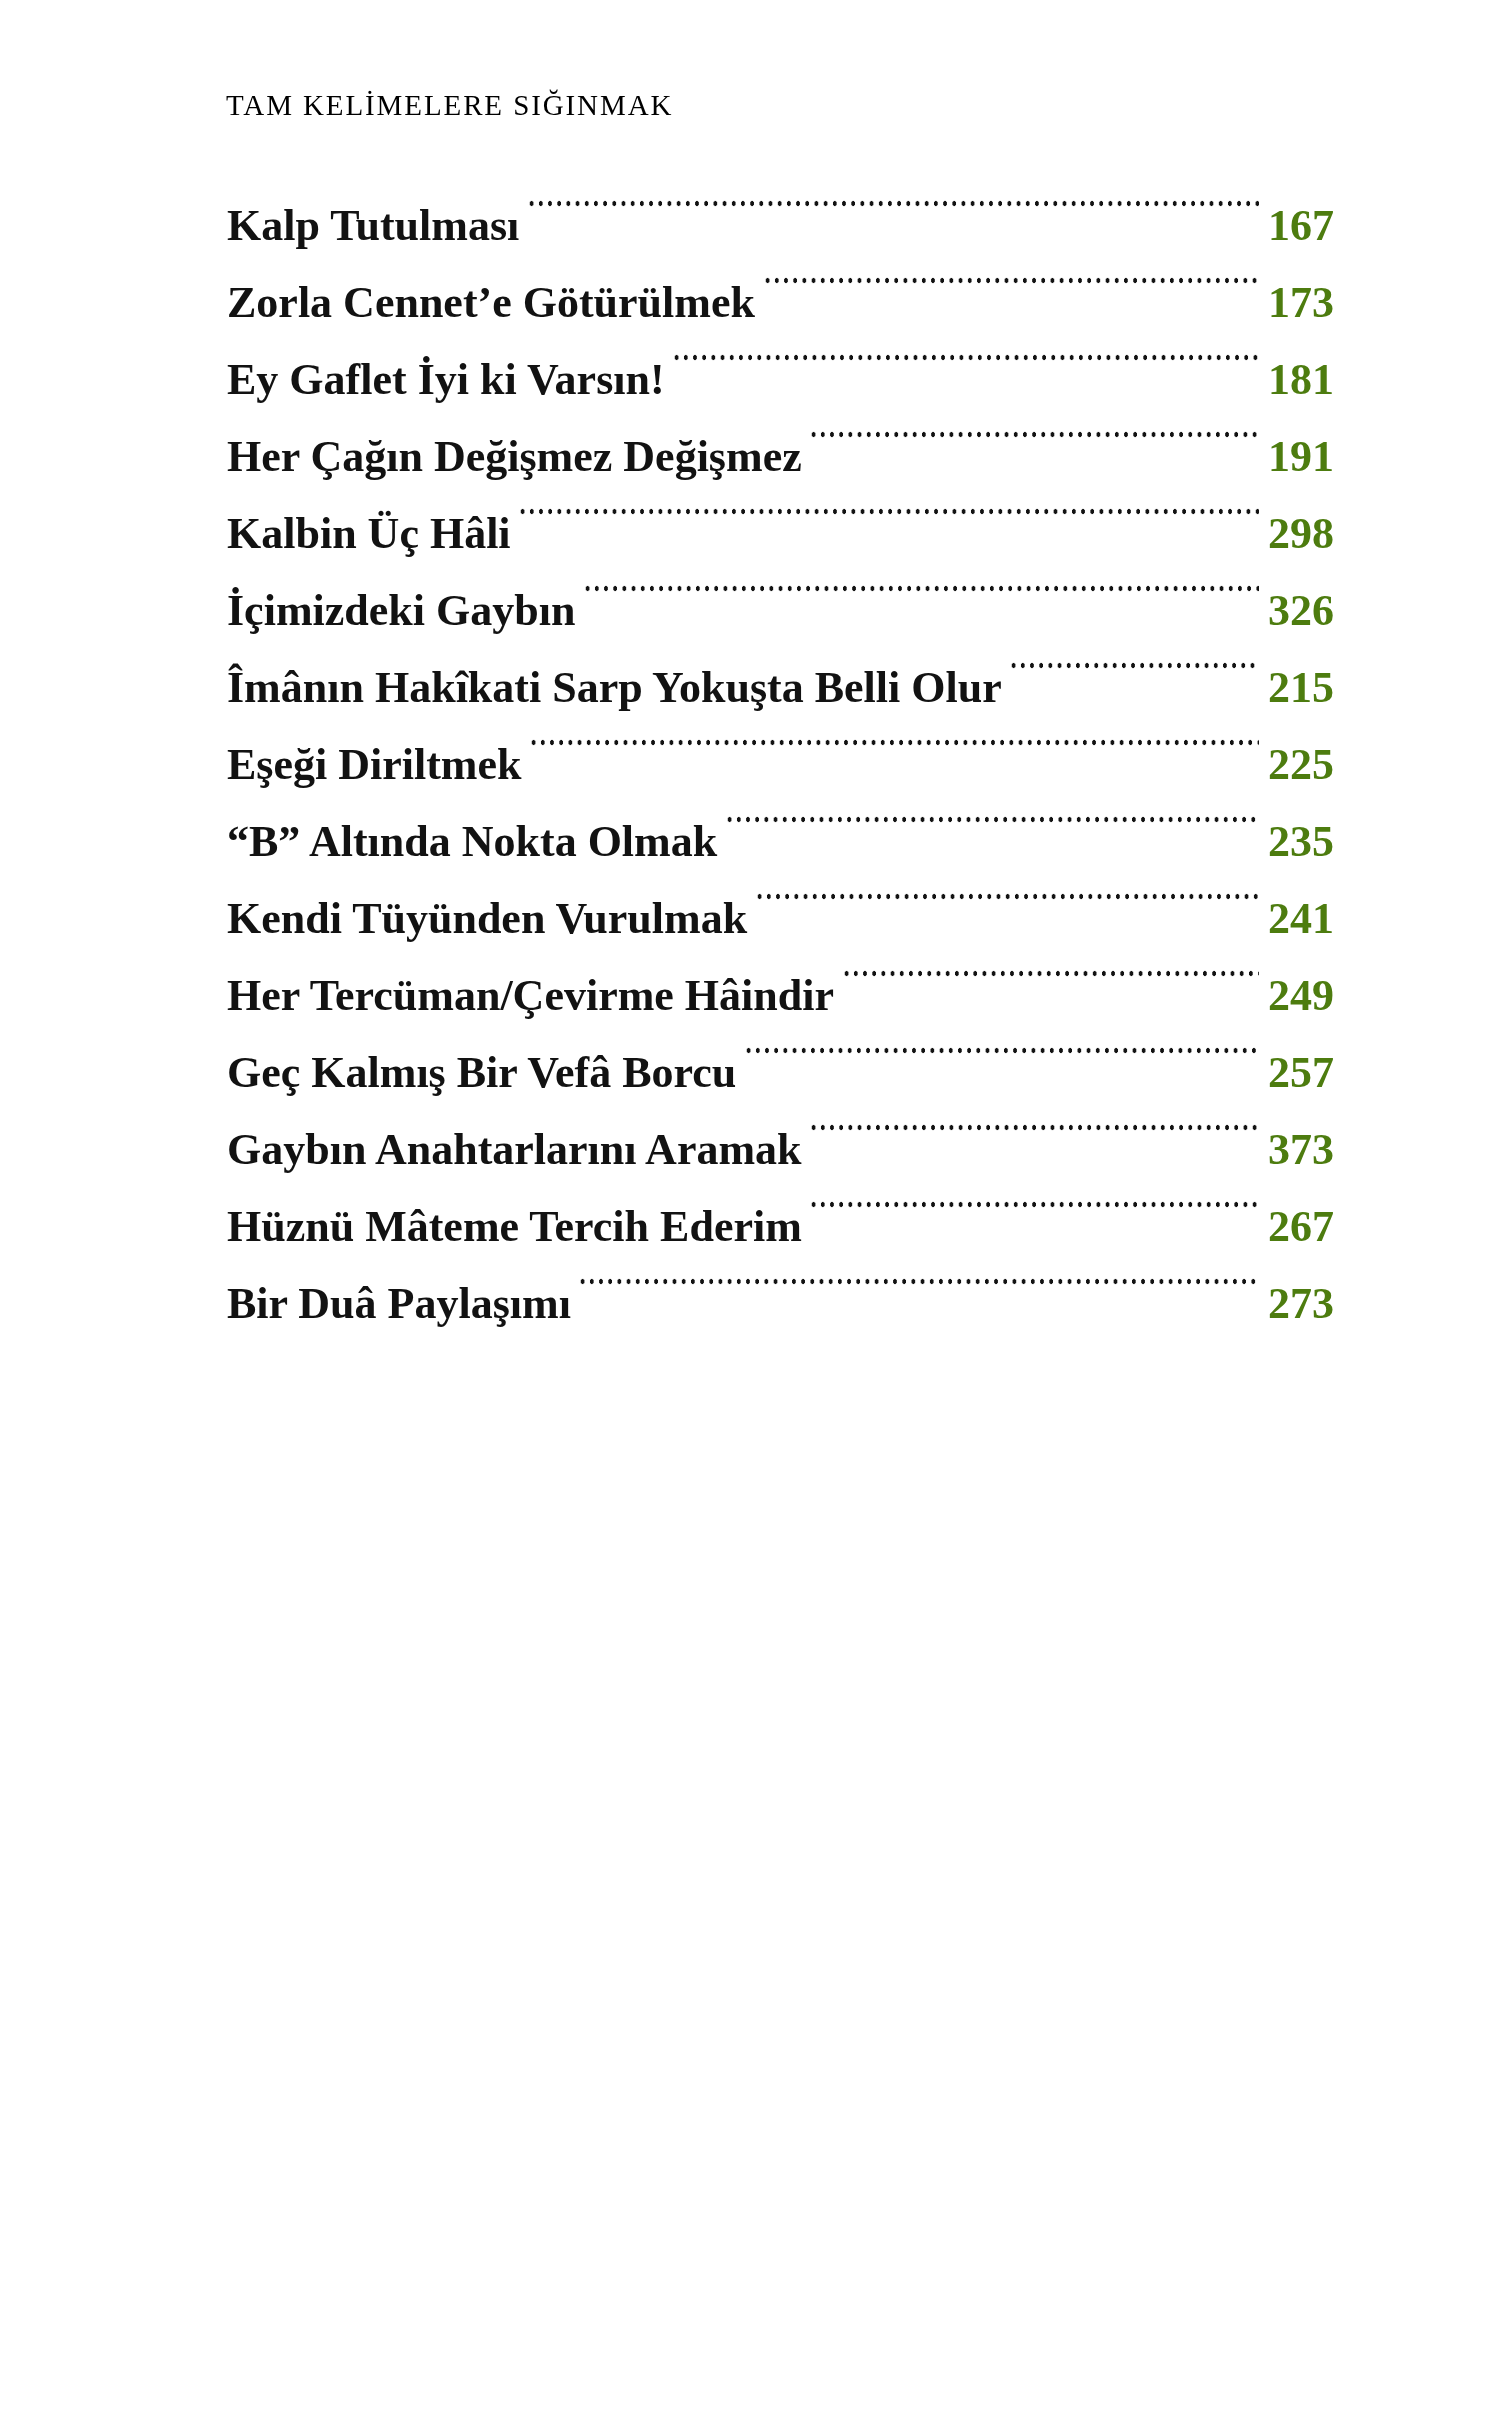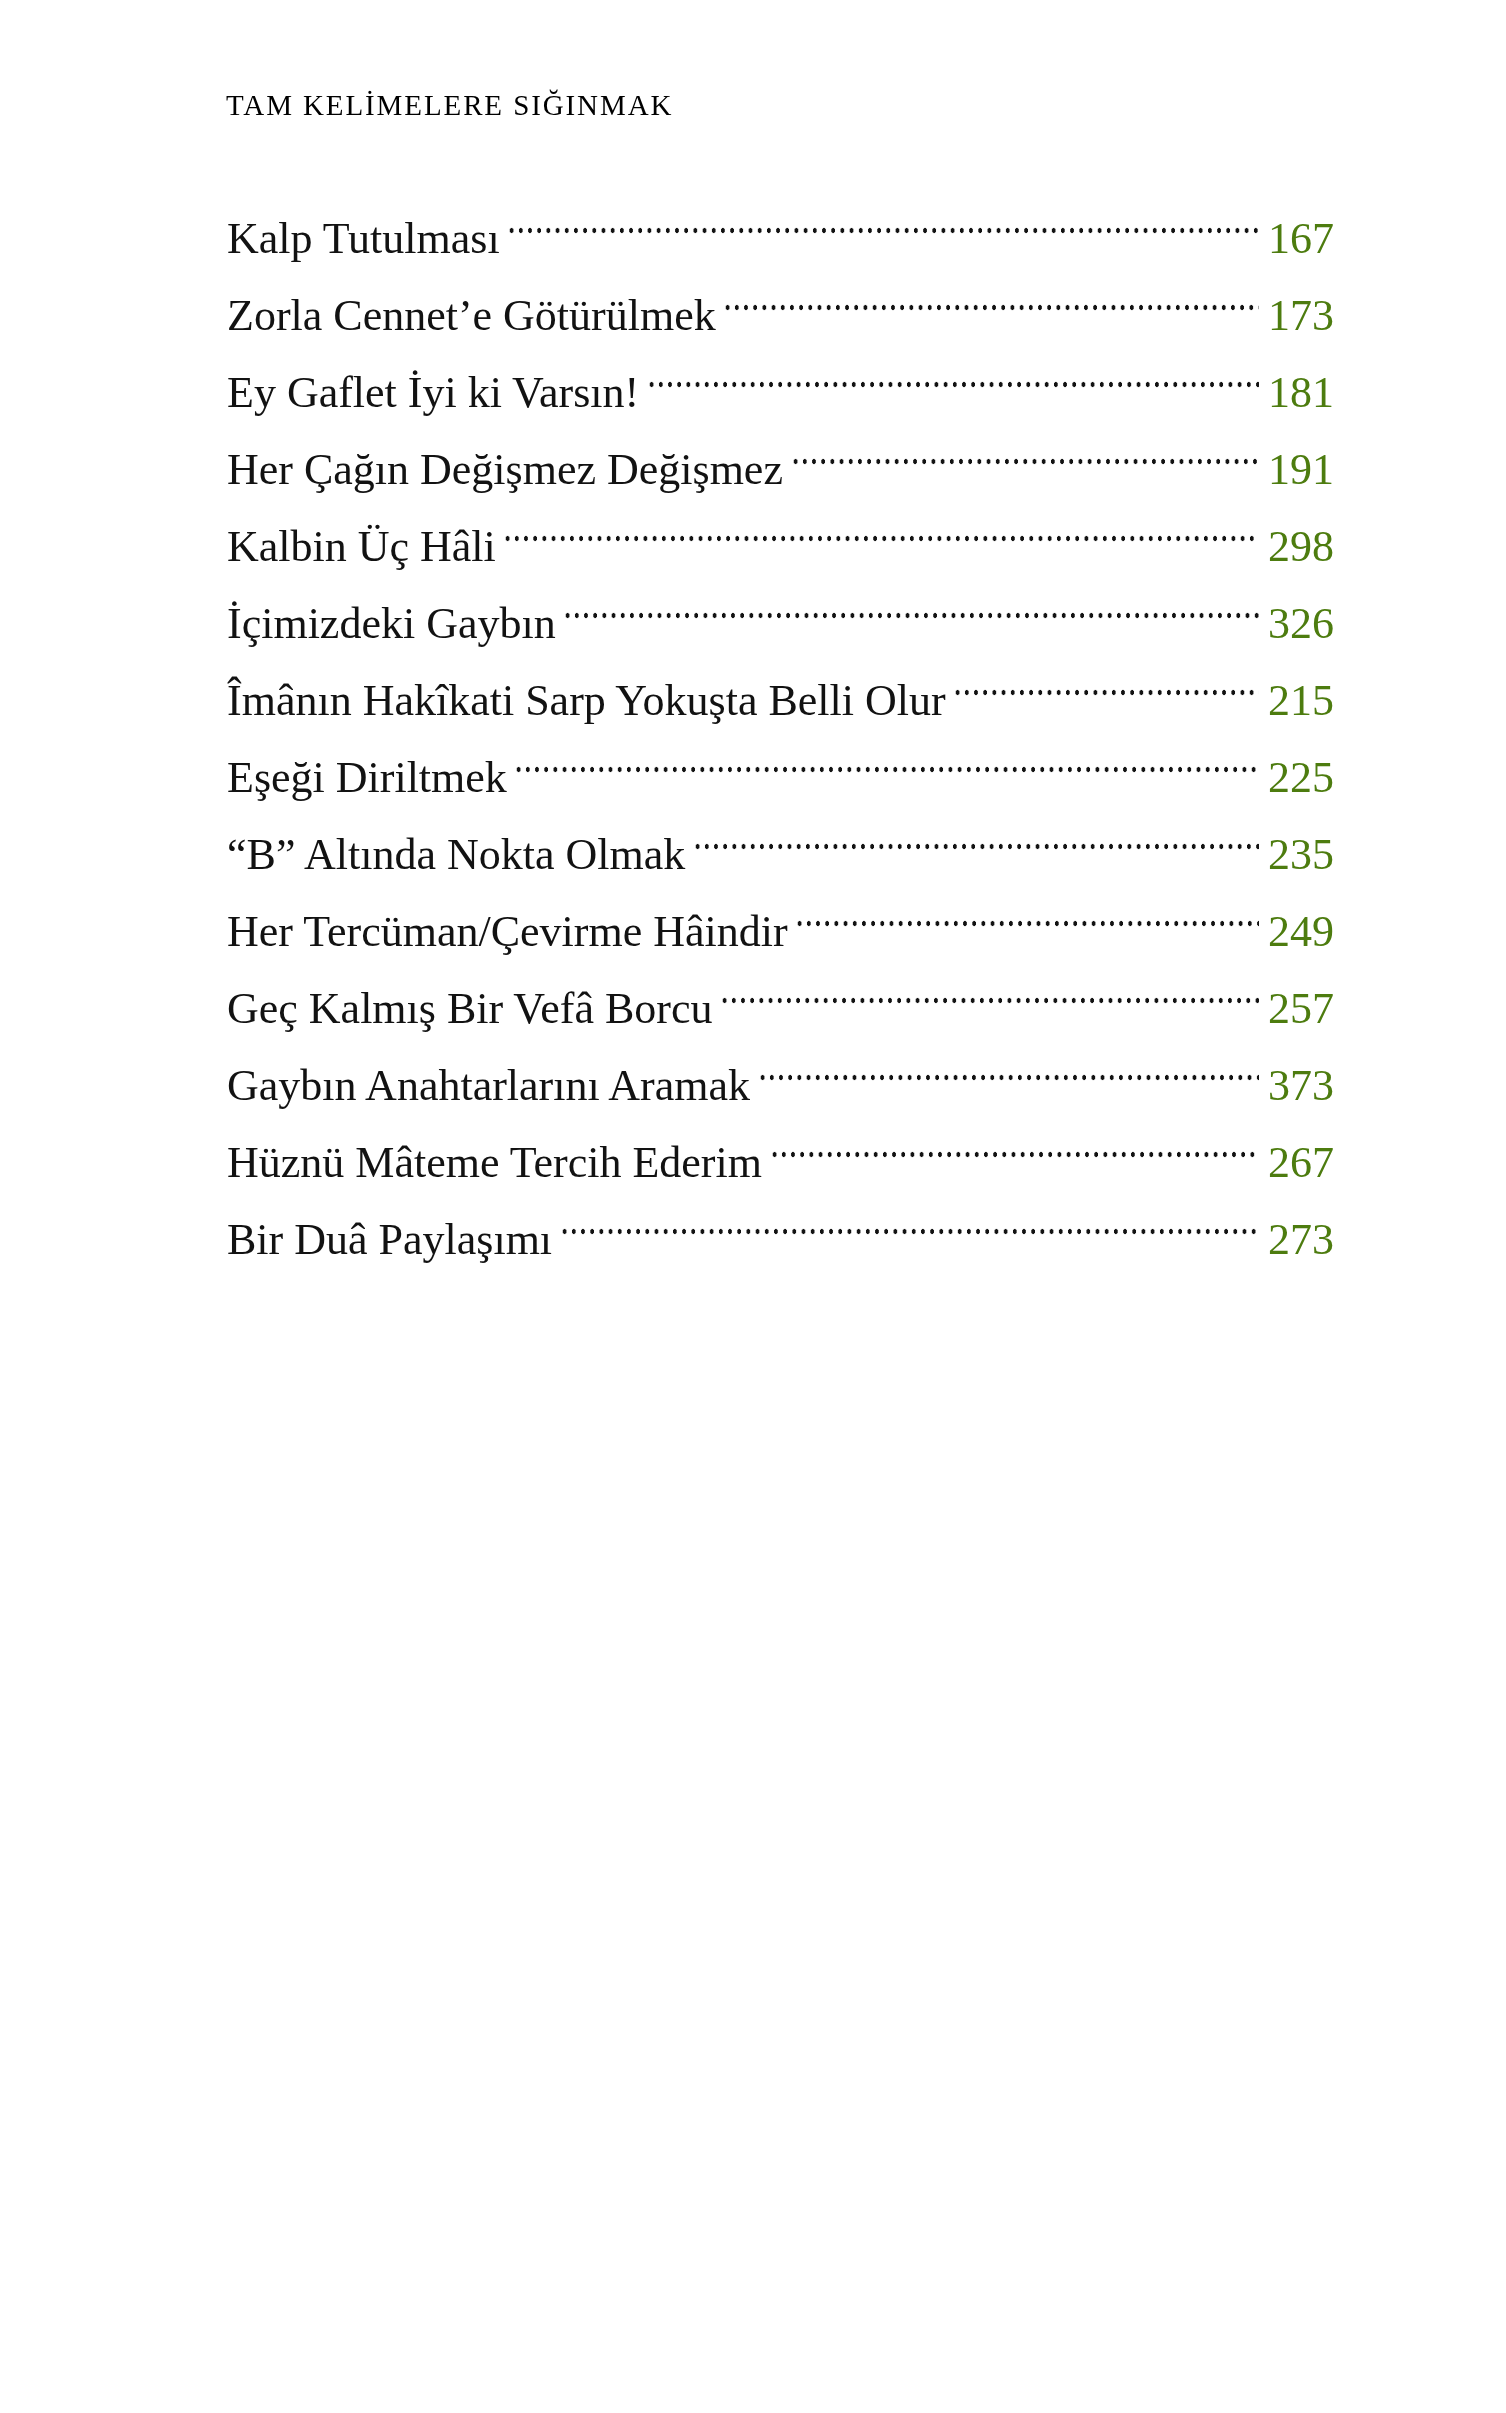--- a/index.html
+++ b/index.html
@@ -31,22 +31,23 @@
     white-space: nowrap;
   }
   .toc {
     position: absolute;
     left: 227px;
     top: 200px;
     width: 1107px;
   }
   .toc-row {
     display: flex;
-    align-items: center;
+    align-items: flex-start;
     height: 77px;
+    font-weight: bold;
   }
   .toc-title {
     font-size: 44px;
     line-height: 1.18;
     white-space: nowrap;
     color: #121212;
   }
   .toc-dots {
     flex: 1 1 auto;
     height: 6.6px;
@@ -119,20 +120,25 @@
         <span class="toc-dots"></span>
         <span class="toc-page">225</span>
       </div>
 
       <div class="toc-row">
         <span class="toc-title">“B” Altında Nokta Olmak</span>
         <span class="toc-dots"></span>
         <span class="toc-page">235</span>
       </div>
 
+      <div class="toc-row">
+        <span class="toc-title">Kendi Tüyünden Vurulmak</span>
+        <span class="toc-dots"></span>
+        <span class="toc-page">241</span>
+      </div>
 
       <div class="toc-row">
         <span class="toc-title">Her Tercüman/Çevirme Hâindir</span>
         <span class="toc-dots"></span>
         <span class="toc-page">249</span>
       </div>
 
       <div class="toc-row">
         <span class="toc-title">Geç Kalmış Bir Vefâ Borcu</span>
         <span class="toc-dots"></span>

